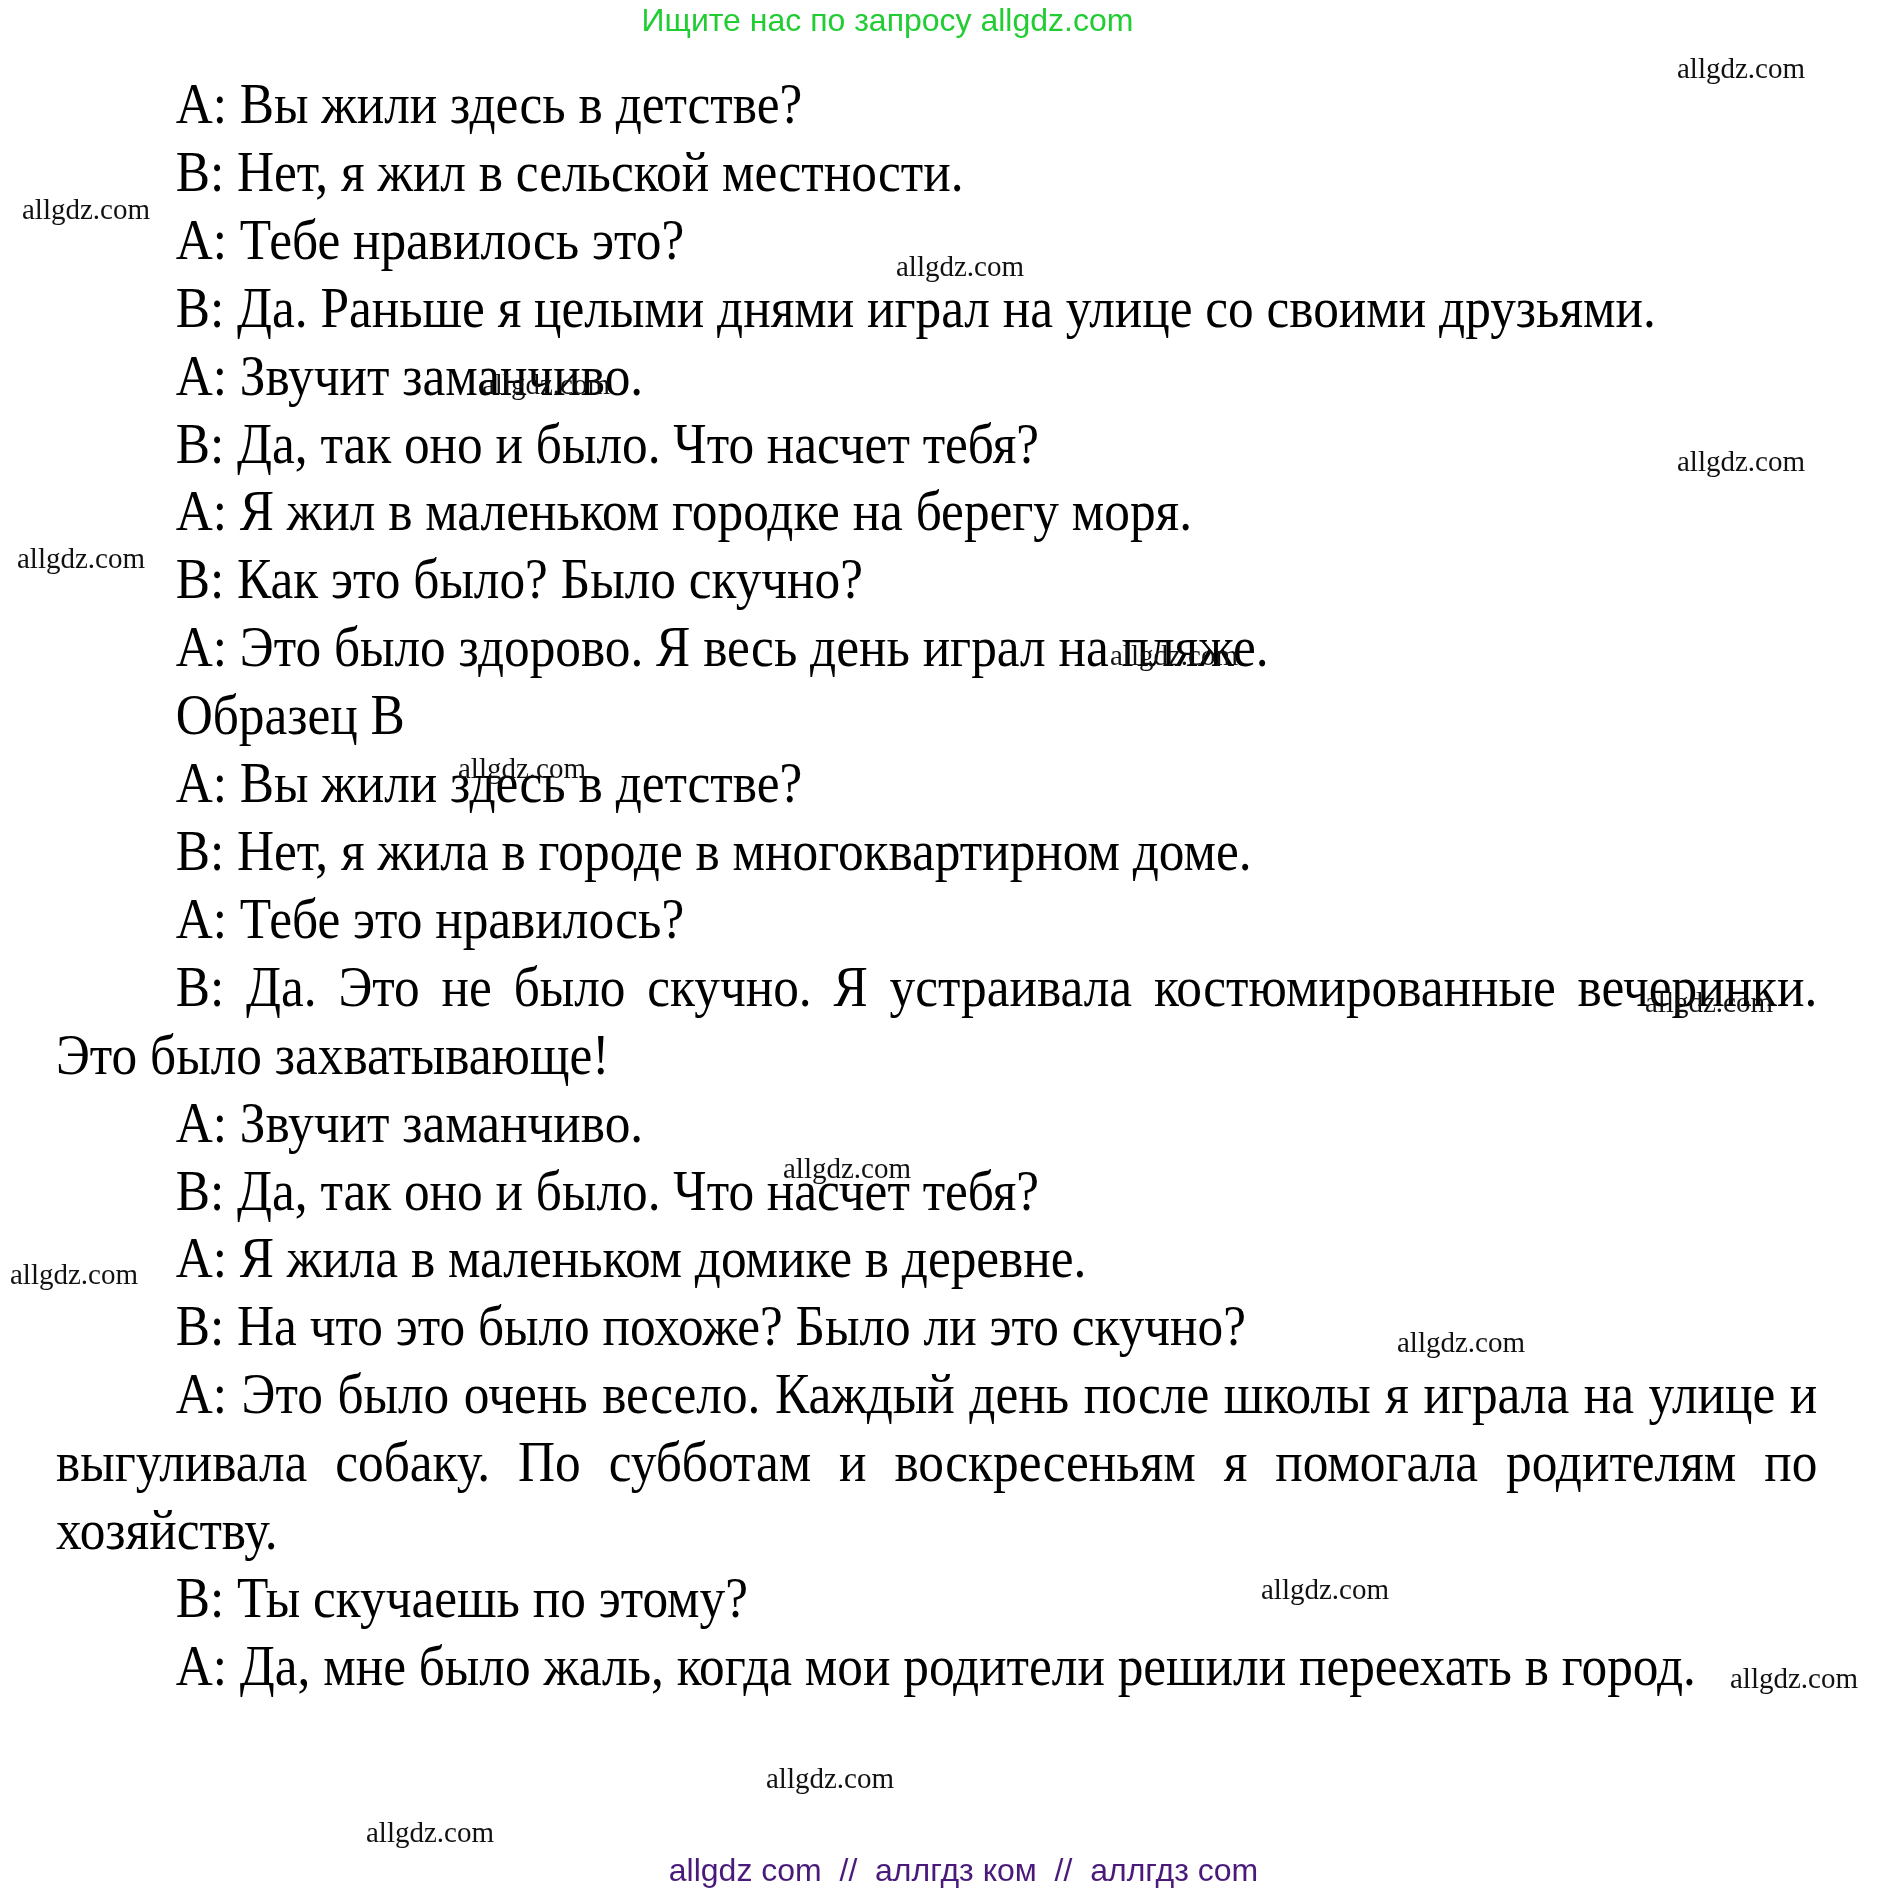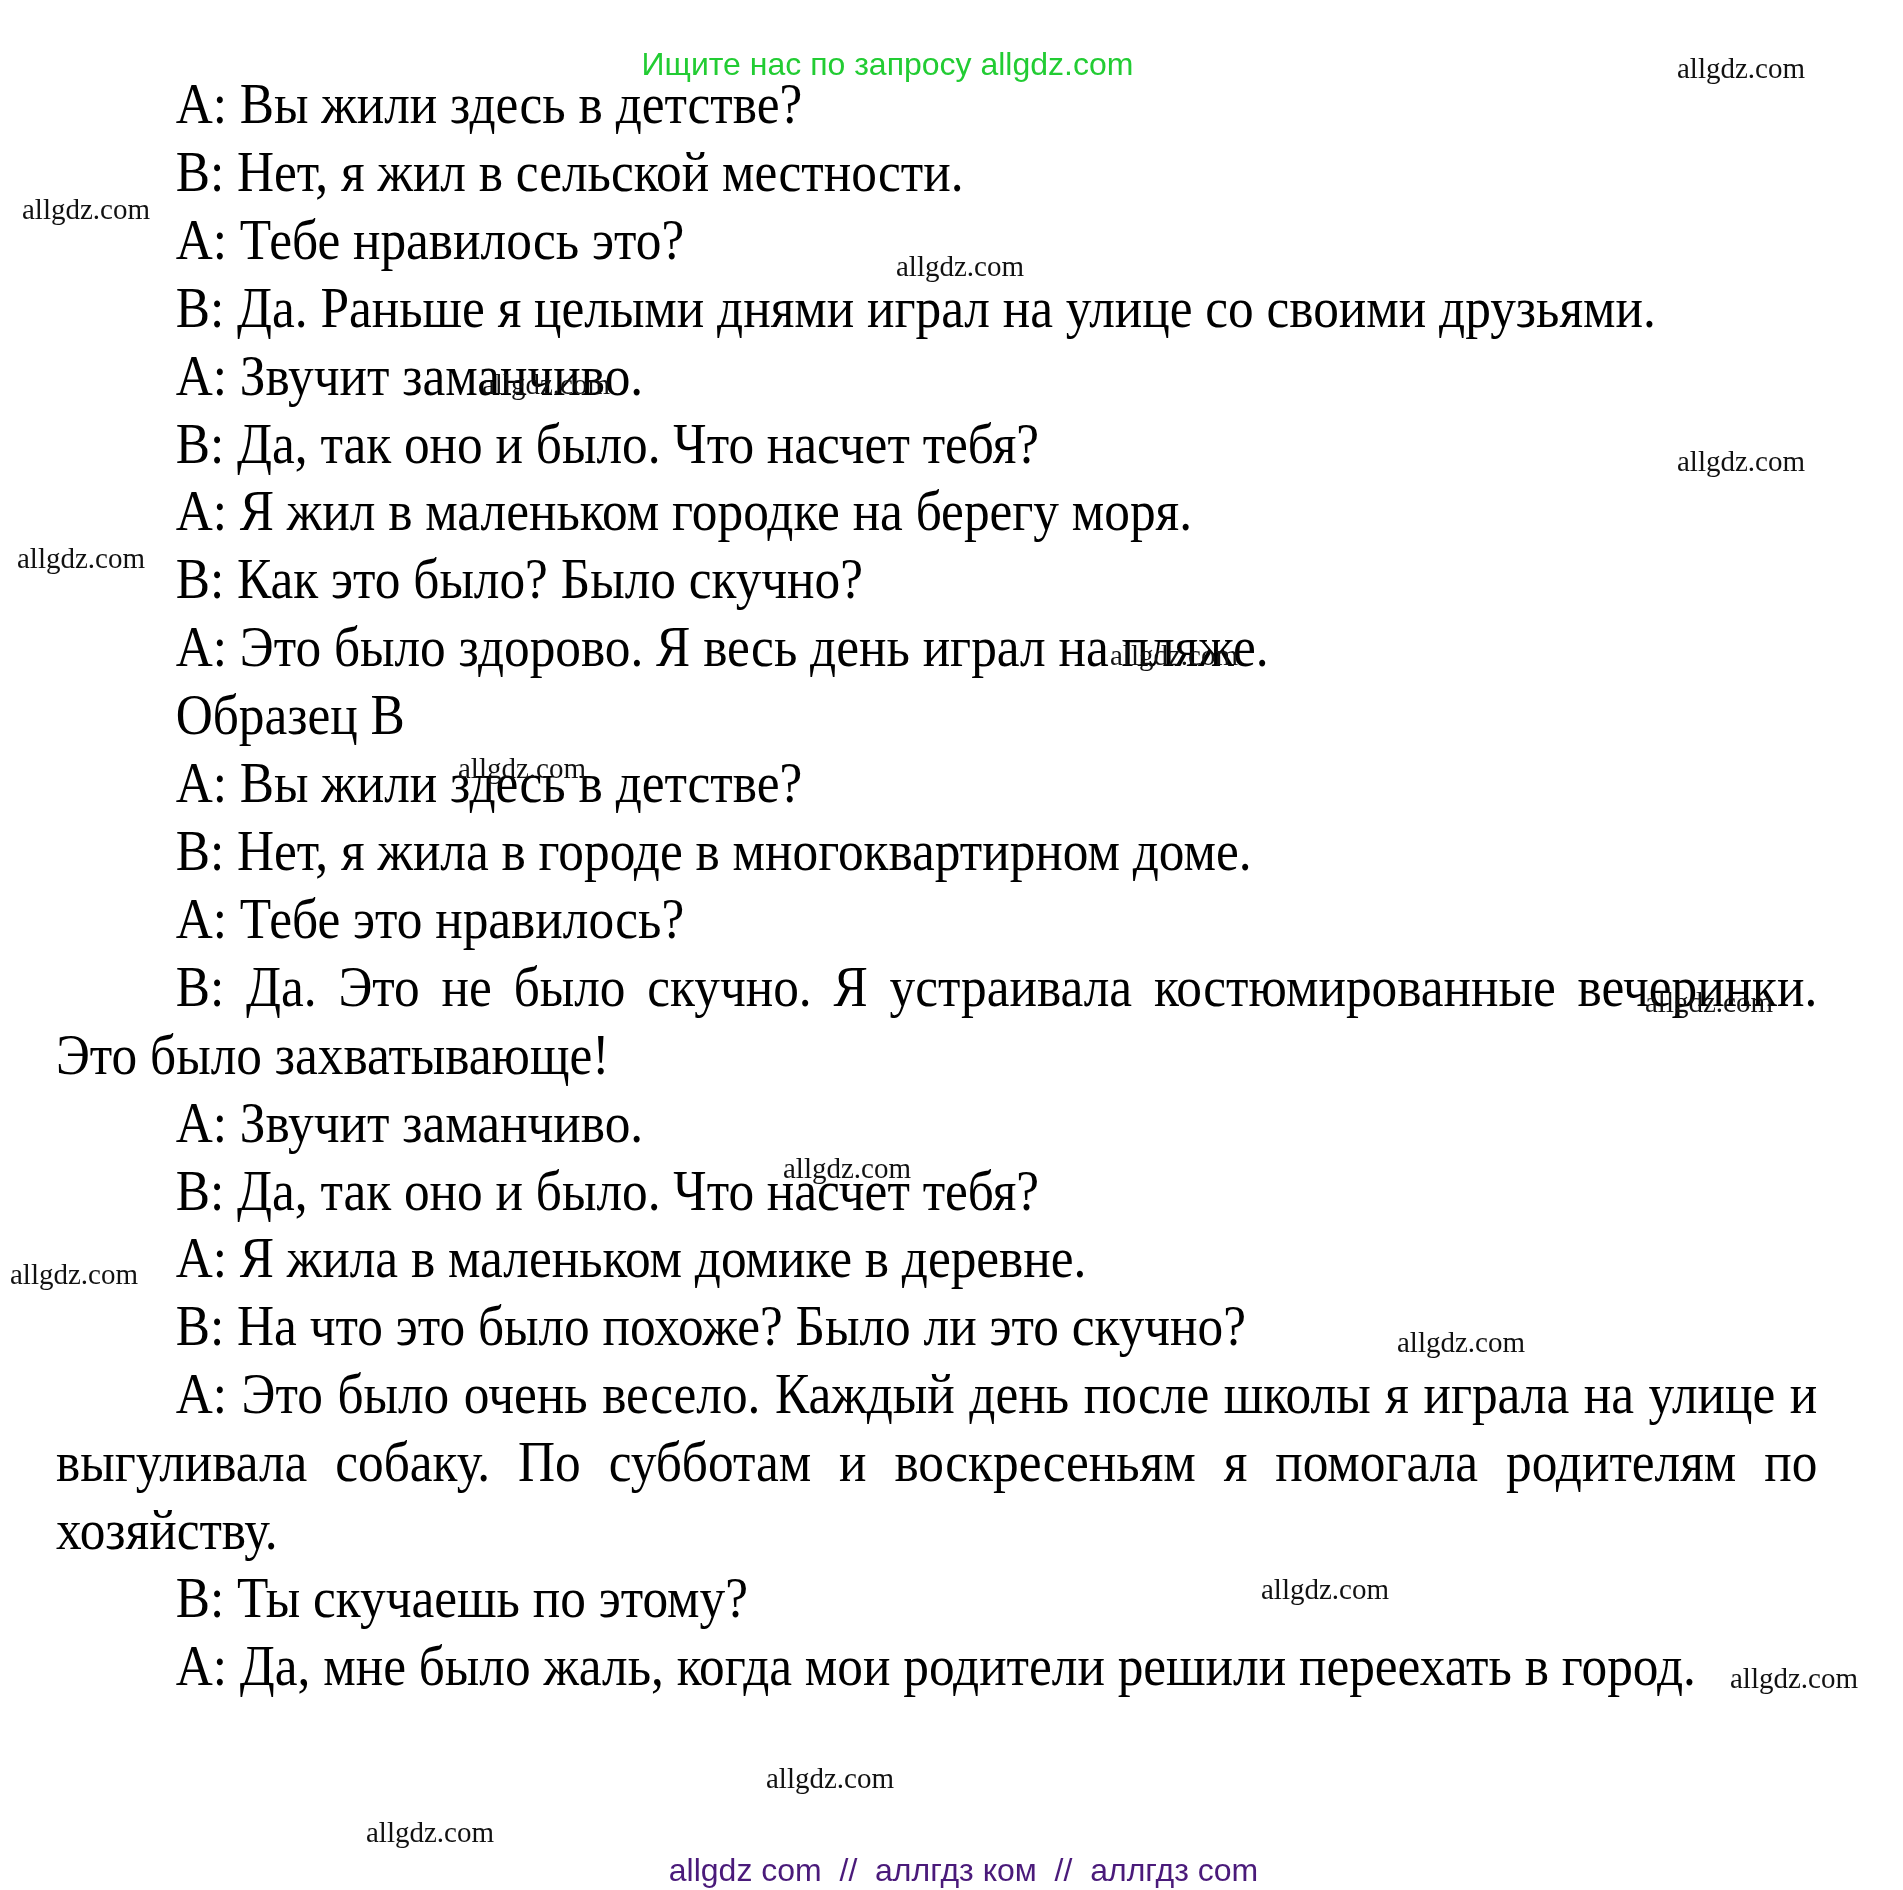--- a/index.html
+++ b/index.html
@@ -1,18 +1,18 @@
 <!DOCTYPE html>
 <html><head>
 <meta charset="utf-8">
 <style>
   html, body { margin:0; padding:0; background:#ffffff; }
   body { width:1903px; height:1890px; position:relative; overflow:hidden; }
   .header { position:absolute; top:2px; left:0; width:1775px; text-align:center;
-    font-family:"Liberation Sans", sans-serif; font-size:32px; color:#22cc33;margin-top:44px; }
+    font-family:"Liberation Sans", sans-serif; font-size:32px; color:#22cc33; }
   .footer { position:absolute; top:1852px; left:12px; width:1903px; text-align:center;
     font-family:"Liberation Sans", sans-serif; font-size:32px; color:#4a1a7a; white-space:pre; }
   .doc { position:absolute; top:70px; left:56px; width:1761px;
     font-family:"Liberation Serif", serif; font-size:57px; line-height:67.9px; color:#000;
     transform:scaleX(0.9); transform-origin:left top; width:1957px; }
   .doc p { margin:0; text-indent:133px; text-align:justify; }
   .doc p.last { text-align-last:left; }
   .wm { position:absolute; font-family:Liberation Serif, serif; font-size:29px; color:#111; white-space:nowrap; }
 </style>
 </head>

